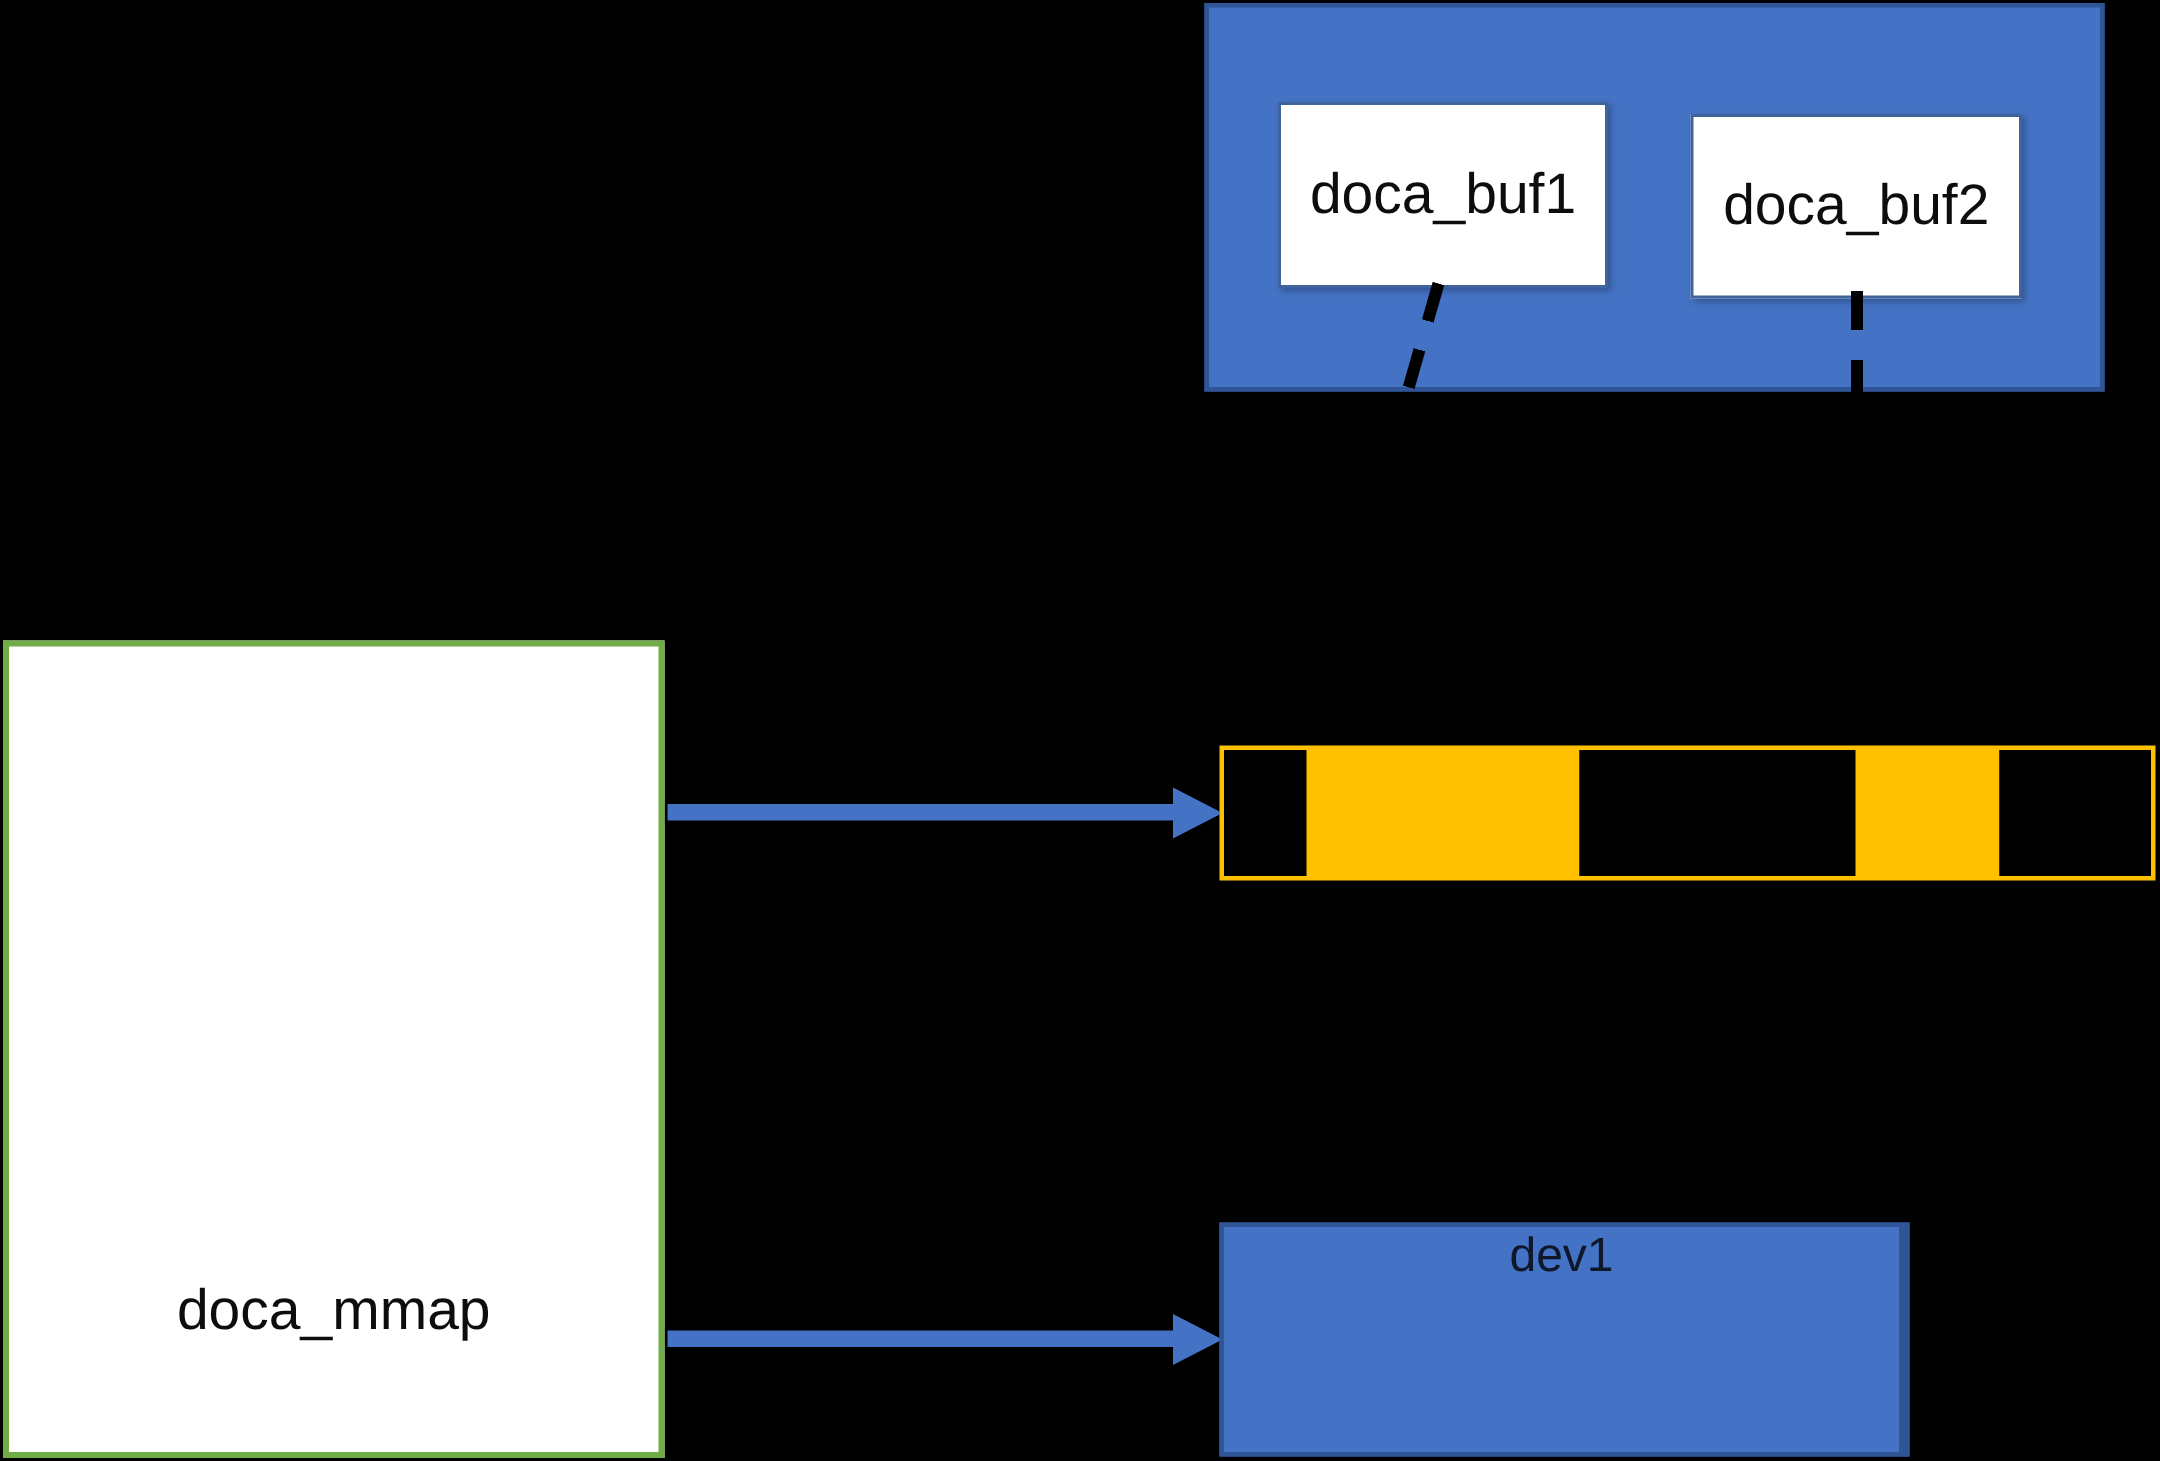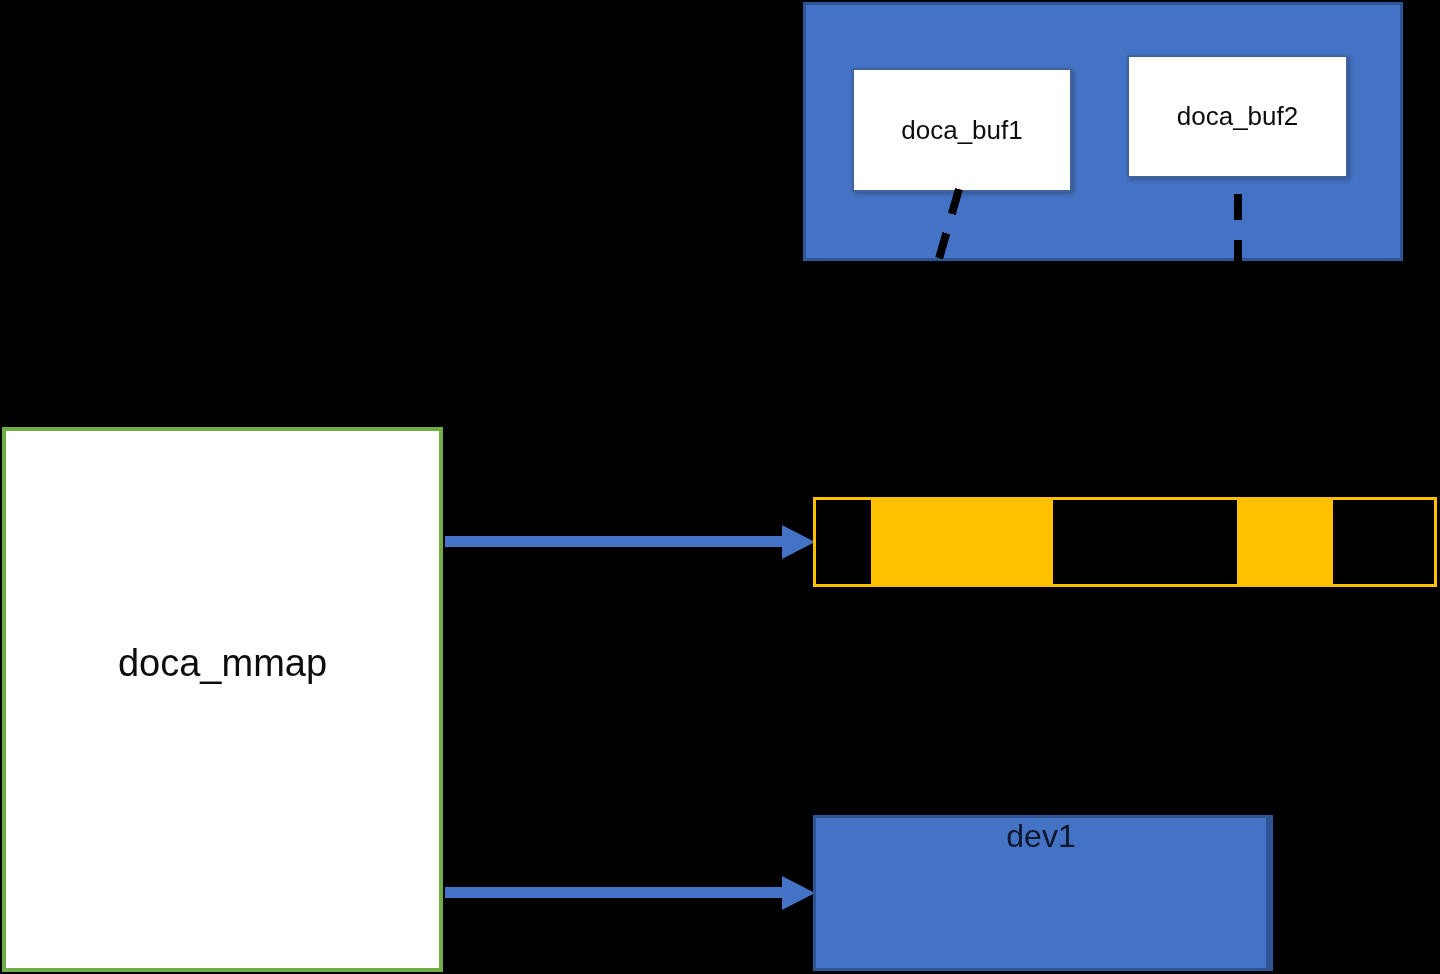--- a/index.html
+++ b/index.html
@@ -25,39 +25,39 @@
     background:var(--blue-fill);
     border:3px solid var(--blue-border);
     box-sizing:border-box;
   }
   .buf{
     position:absolute;
     background:#ffffff;
     border:2px solid var(--buf-border);
     box-sizing:border-box;
     display:flex;align-items:center;justify-content:center;
-    font-size:26px;color:var(--ink);
+    font-size:38px;color:var(--ink);
     box-shadow:2px 2px 4px rgba(0,0,0,0.25);
   }
   .buf1{left:852px;top:68px;width:220px;height:124px;}
-  .buf2{left:1127px;top:55px;width:221px;height:123px;}
+  .buf2{left:1127px;top:76px;width:221px;height:123px;}
   
   .dash{
     position:absolute;width:8px;
     background:repeating-linear-gradient(to bottom,#000 0 26px,transparent 26px 46px);
   }
   .dash1{left:955px;top:189px;height:165px;transform:rotate(16deg);transform-origin:top center;}
   .dash2{left:1234px;top:194px;height:140px;}
   
   .mmap{
     position:absolute;left:2px;top:427px;width:441px;height:545px;
     background:#ffffff;
     border:4px solid var(--green);
     box-sizing:border-box;
-    display:flex;align-items:center;justify-content:center;
+    display:flex;align-items:flex-end;justify-content:center;
     padding-bottom:72px;
     font-size:38px;color:var(--ink);
   }
   
   .arrow{position:absolute;}
   .arrow .shaft{
     position:absolute;left:0;top:11px;width:338px;height:11px;
     background:var(--blue-fill);
   }
   .arrow .head{

